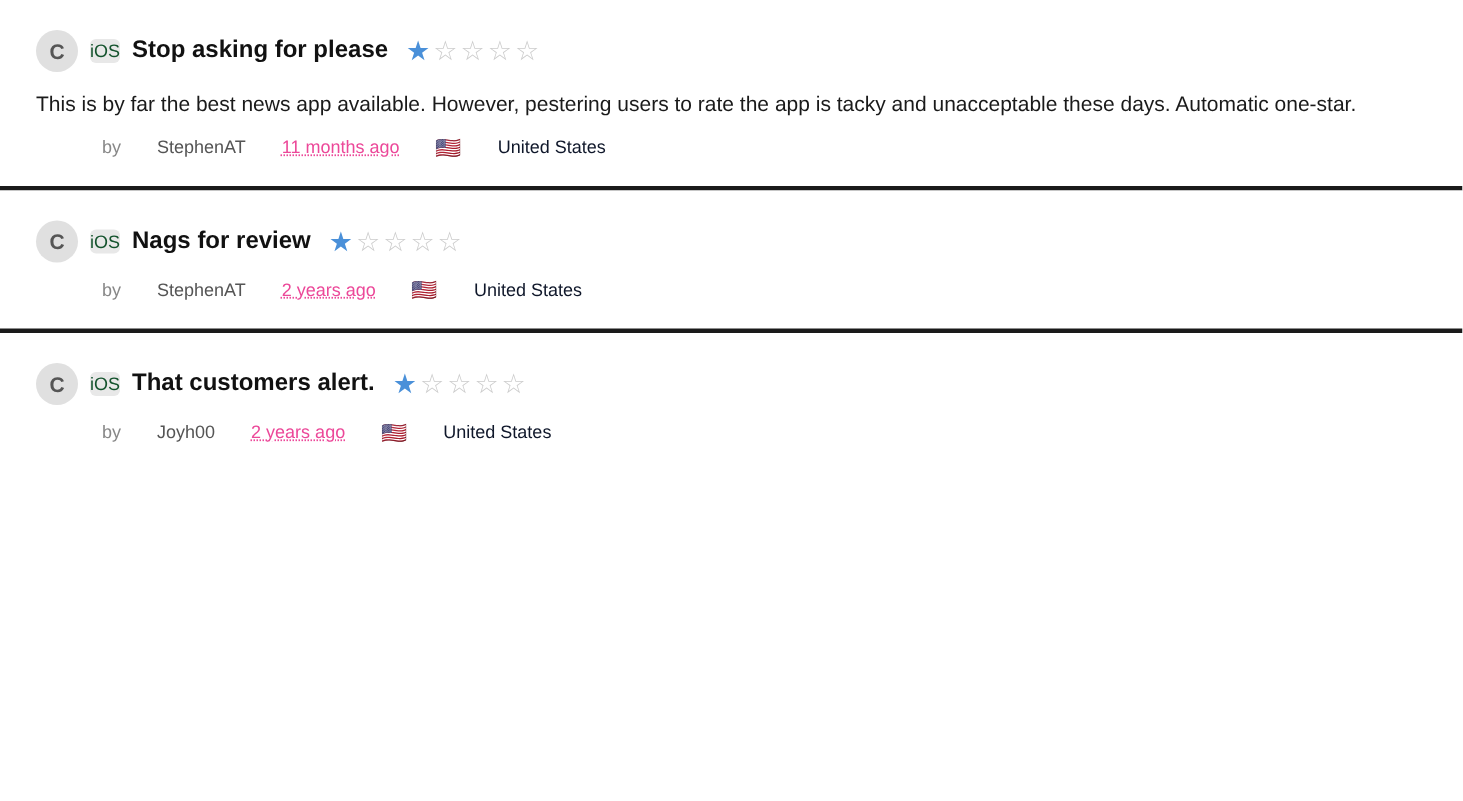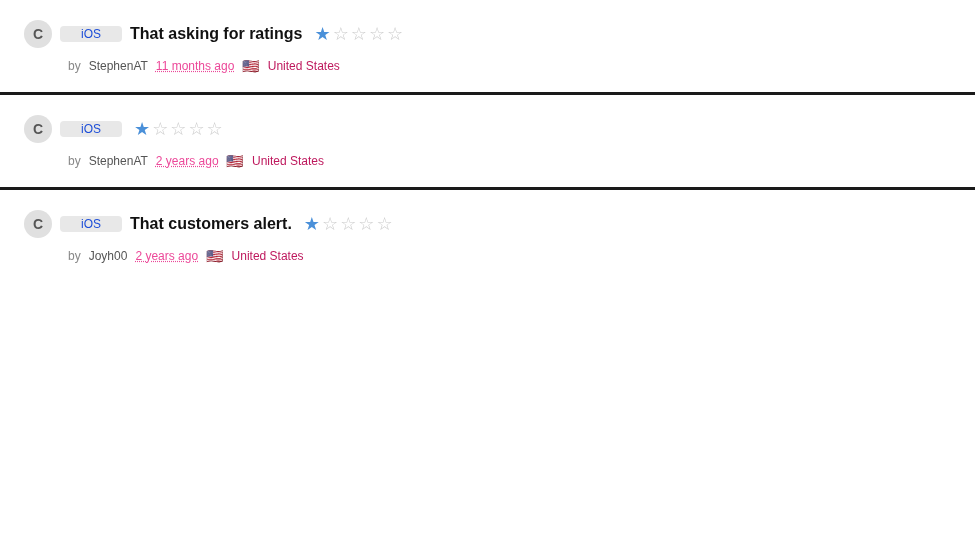--- a/index.html
+++ b/index.html
@@ -38,24 +38,24 @@
       justify-content: center;
       font-weight: 700;
       font-size: 14px;
       color: #555;
       flex-shrink: 0;
     }
 
     .platform-badge {
       background: #e8e8e8;
       border-radius: 4px;
-      padding: 1px 21px;
+      padding: 1px 0;
       font-size: 12px;
       font-weight: 500;
-      color: #1d4ed8;
+      color: #14532d;
       flex-shrink: 0;
     }
 
     .review-title {
       font-weight: 700;
       font-size: 16px;
       color: #111;
     }
 
     .stars {
@@ -75,21 +75,21 @@
     .review-body {
       font-size: 14px;
       line-height: 1.6;
       color: #1a1a1a;
       margin-bottom: 10px;
     }
 
     .review-meta {
       display: flex;
       align-items: center;
-      gap: 8px;
+      gap: 24px;
       font-size: 12px;
       color: #888;
       padding-left: 44px;
     }
 
     .review-author {
       color: #555;
       font-weight: 500;
     }
 
@@ -97,52 +97,54 @@
       color: #ec4899;
       text-decoration: underline;
       text-decoration-style: dotted;
     }
 
     .flag {
       font-size: 14px;
     }
 
     .review-country {
-      color: #be185d;
+      color: #0f172a;
     }
   </style>
 </head>
 <body>
 
 <div id="reviews-container">
     <div class="review-card">
       <div class="review-header">
         <div class="avatar">C</div>
         <span class="platform-badge">iOS</span>
-        <span class="review-title">That asking for ratings</span>
+        <span class="review-title">Stop asking for please</span>
         <div class="stars">
           <span class="star filled">★</span>
           <span class="star empty">☆</span>
           <span class="star empty">☆</span>
           <span class="star empty">☆</span>
           <span class="star empty">☆</span>
         </div>
       </div>
+      <p class="review-body">This is by far the best news app available. However, pestering users to rate the app is tacky and unacceptable these days. Automatic one-star.</p>
       <div class="review-meta">
         <span>by</span>
         <span class="review-author">StephenAT</span>
         <span class="review-date">11 months ago</span>
         <span class="flag">🇺🇸</span>
         <span class="review-country">United States</span>
       </div>
     </div>
     <div class="review-card">
       <div class="review-header">
         <div class="avatar">C</div>
         <span class="platform-badge">iOS</span>
+        <span class="review-title">Nags for review</span>
         <div class="stars">
           <span class="star filled">★</span>
           <span class="star empty">☆</span>
           <span class="star empty">☆</span>
           <span class="star empty">☆</span>
           <span class="star empty">☆</span>
         </div>
       </div>
       <div class="review-meta">
         <span>by</span>

